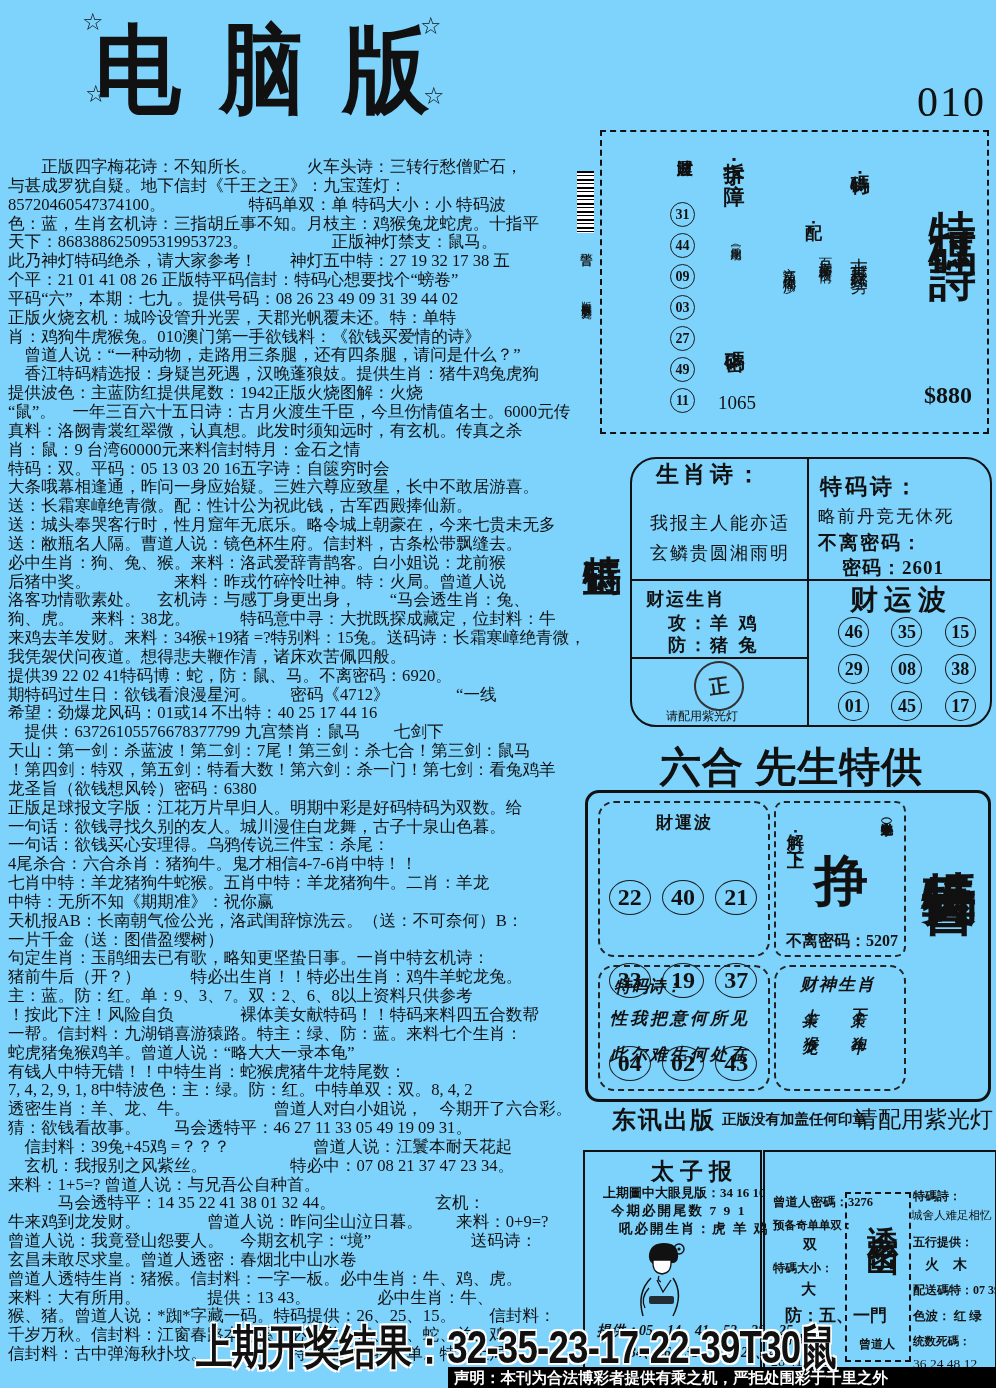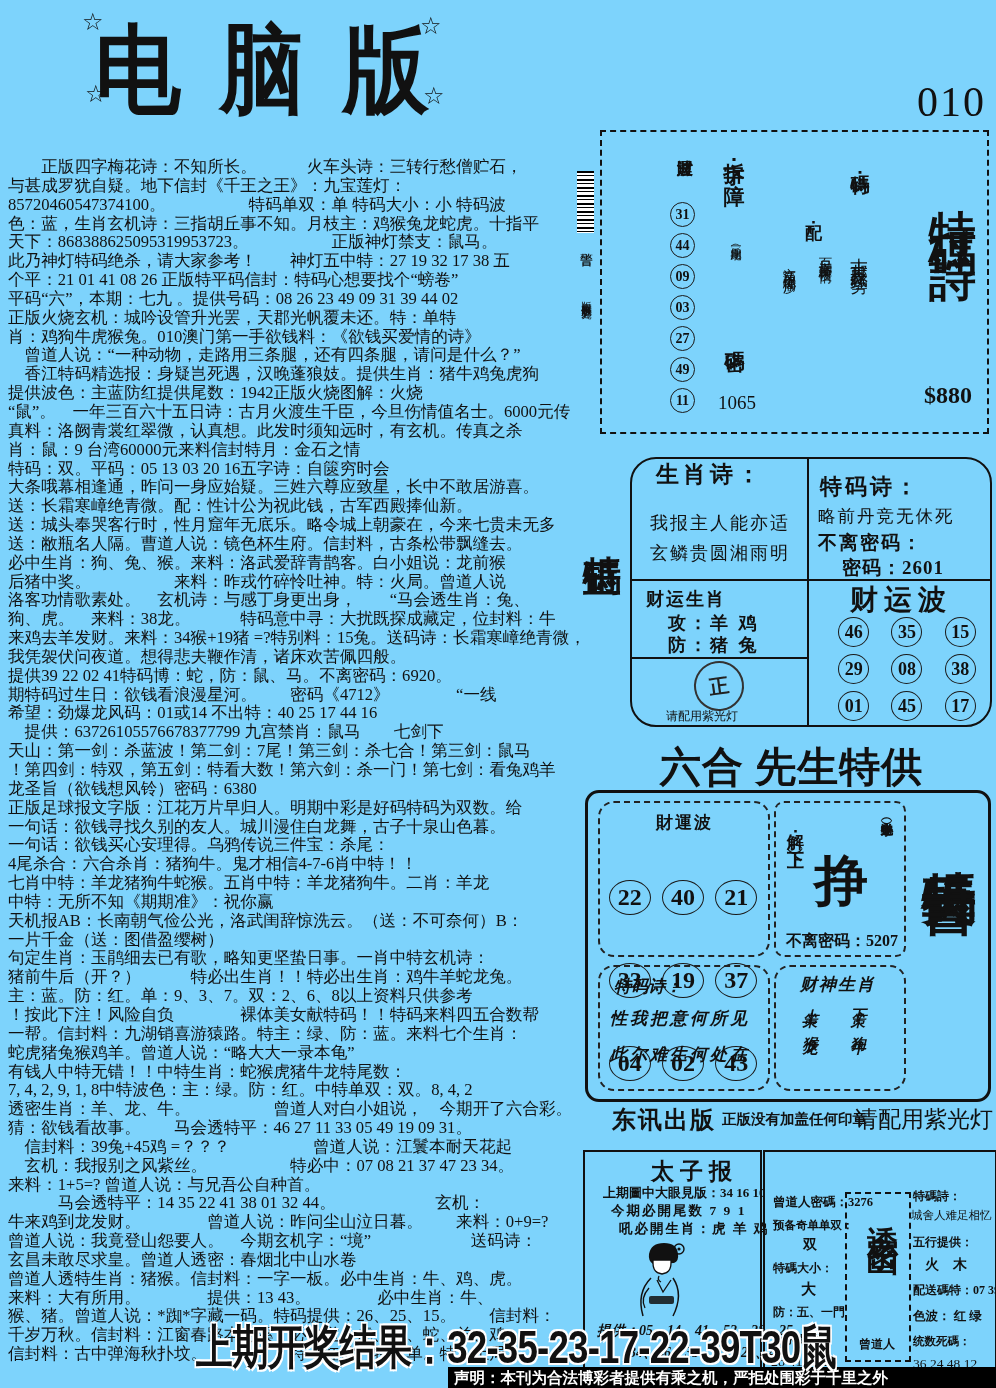--- a/index.html
+++ b/index.html
@@ -241,21 +241,21 @@
     <div class="abs hand nowrap" style="left:12px;top:170px;font-size:14px;">提供：05、14、41、52、28、25</div>
     <div class="abs hand nowrap" style="left:44px;top:192px;font-size:14px;">34、46、35、03、26、47</div>
   </div>
 
   <div class="abs solidbox" style="left:763px;top:1150px;width:230px;height:238px;">
     <div class="abs b nowrap" style="left:8px;top:42px;font-size:12.5px;">曾道人密碼：3276</div>
     <div class="abs b nowrap" style="left:8px;top:66px;font-size:11.5px;">预备奇单单双：</div>
     <div class="abs b" style="left:38px;top:84px;font-size:14px;">双</div>
     <div class="abs b nowrap" style="left:8px;top:108px;font-size:12px;">特碼大小：</div>
     <div class="abs b" style="left:36px;top:128px;font-size:15px;">大</div>
-    <div class="abs b nowrap" style="left:8px;top:152px;font-size:12px;font-family:Liberation Mono, monospace;">防：五、一門</div>
+    <div class="abs b nowrap" style="left:20px;top:152px;font-size:17px;font-family:Liberation Mono, monospace;">防：五、一門</div>
     <div class="abs b nowrap" style="left:8px;top:180px;font-size:11.5px;">心水提供：</div>
     <div class="abs nowrap" style="left:6px;top:202px;font-size:14px;">28 41 23 20</div>
     <div class="abs" style="left:80px;top:40px;width:62px;height:166px;border:2px dashed #111;">
       <div class="abs v bb" style="left:14px;top:6px;font-size:32px;letter-spacing:10px;">透密函</div>
       <div class="abs b nowrap" style="left:12px;top:142px;font-size:12px;">曾道人</div>
     </div>
     <div class="abs b nowrap" style="left:148px;top:36px;font-size:12px;">特碼詩：</div>
     <div class="abs nowrap" style="left:146px;top:56px;font-size:11.5px;">城舍人难足相忆</div>
     <div class="abs b nowrap" style="left:148px;top:82px;font-size:12px;">五行提供：</div>
     <div class="abs b nowrap" style="left:160px;top:104px;font-size:14px;">火　木</div>

